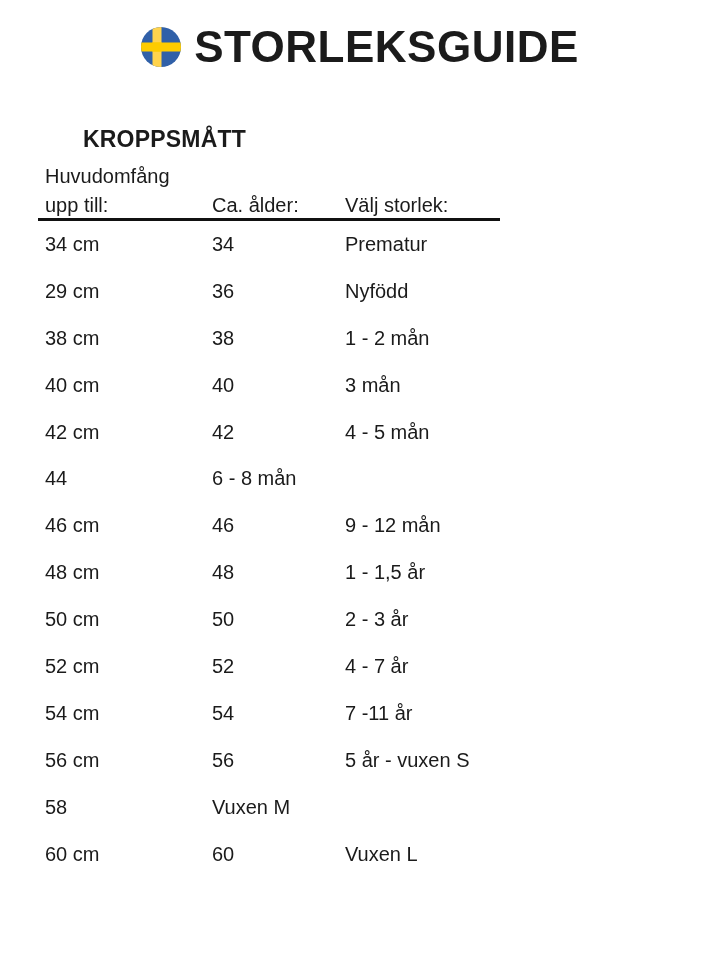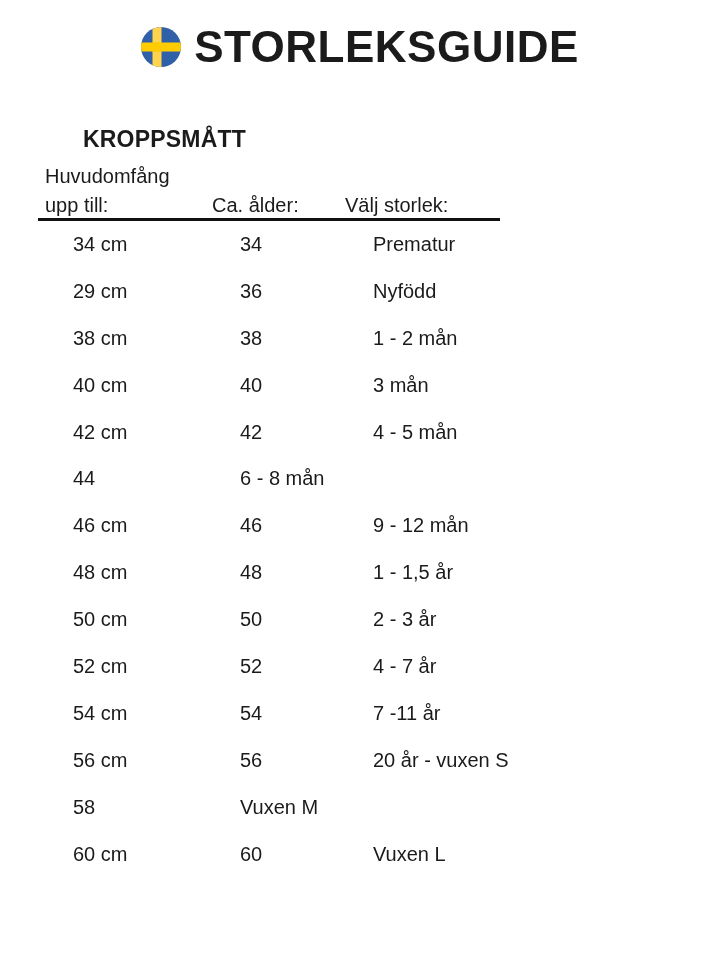--- a/index.html
+++ b/index.html
@@ -63,21 +63,20 @@
     position: absolute;
     left: 45px; top: 221px;
     width: 630px;
   }
   .row {
     display: grid;
     grid-template-columns: 167px 133px 1fr;
     height: 46.9px;
     align-items: center;
     font-size: 20px;
-    margin-left: 28px;
   }
 </style>
 </head>
 <body>
 
 <div class="header">
   <svg class="flag" viewBox="0 0 40 40" width="40" height="40" aria-hidden="true">
     <defs>
       <clipPath id="flagClip">
           <circle cx="20" cy="20" r="20"></circle>
@@ -157,21 +156,21 @@
       <span>4 - 7 år</span>
     </div>
     <div class="row">
       <span>54 cm</span>
       <span>54</span>
       <span>7 -11 år</span>
     </div>
     <div class="row">
       <span>56 cm</span>
       <span>56</span>
-      <span>20 år - vuxen S</span>
+      <span>5 år - vuxen S</span>
     </div>
     <div class="row">
       <span>58</span>
       <span>Vuxen M</span>
     </div>
     <div class="row">
       <span>60 cm</span>
       <span>60</span>
       <span>Vuxen L</span>
     </div>

